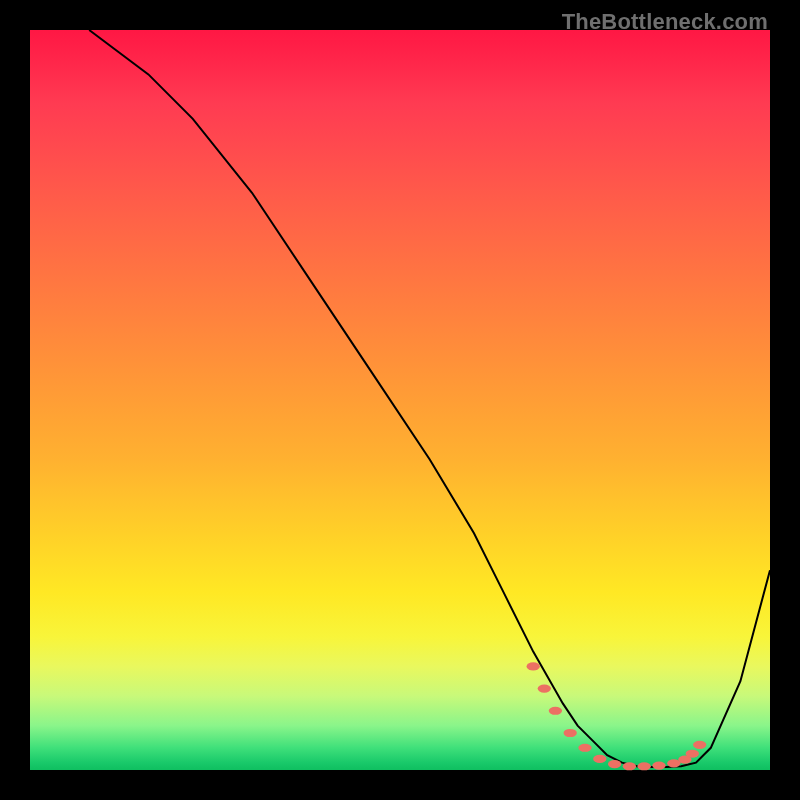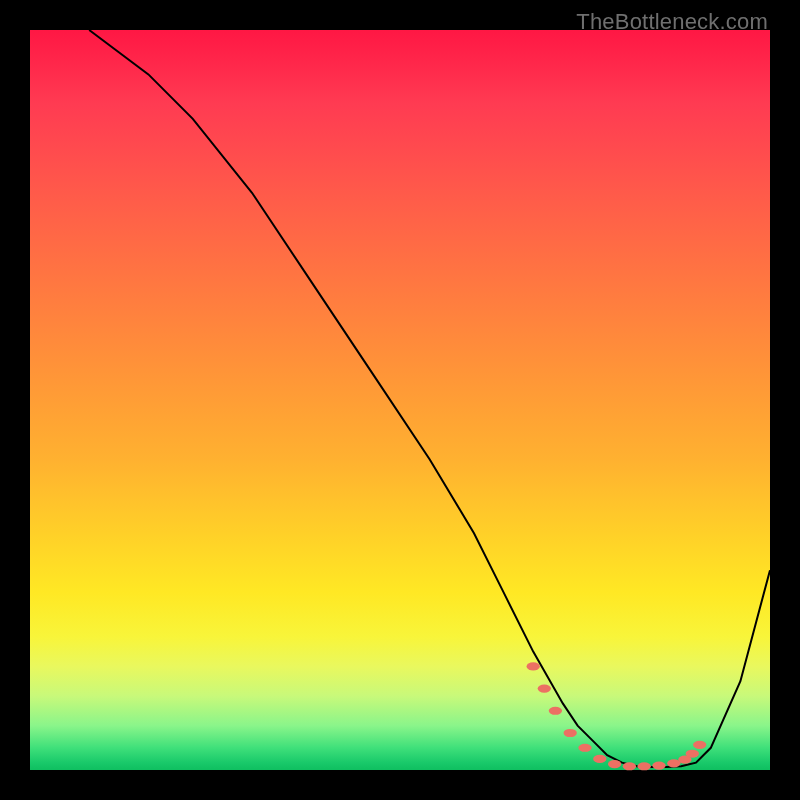--- a/index.html
+++ b/index.html
@@ -50,21 +50,21 @@
     width: 740px;
     height: 740px;
     overflow: visible;
   }
   .watermark {
     position: absolute;
     top: 9px;
     right: 32px;
     color: #6f6f6f;
     font-size: 22px;
-    font-weight: 400;
+    font-weight: 700;
     letter-spacing: 0.2px;
     user-select: none;
   }
 </style>
 </head>
 <body>
 
 <div class="frame">
 
   <div class="watermark">TheBottleneck.com</div>

